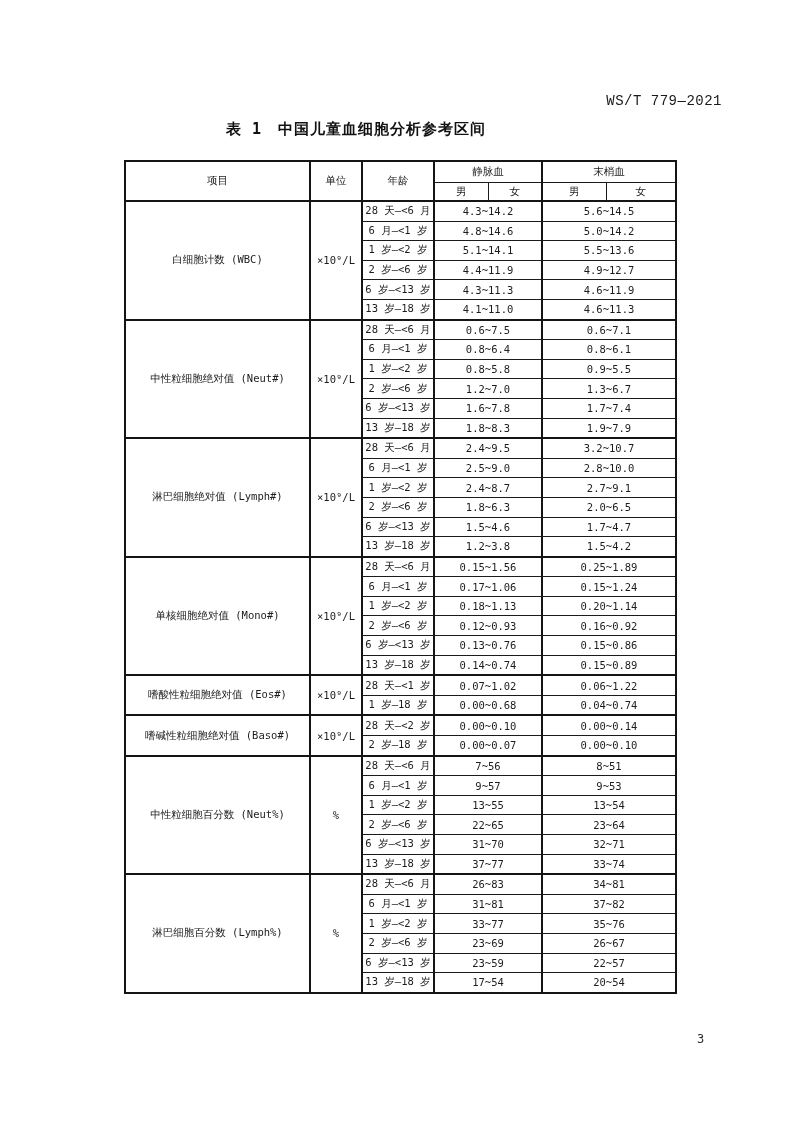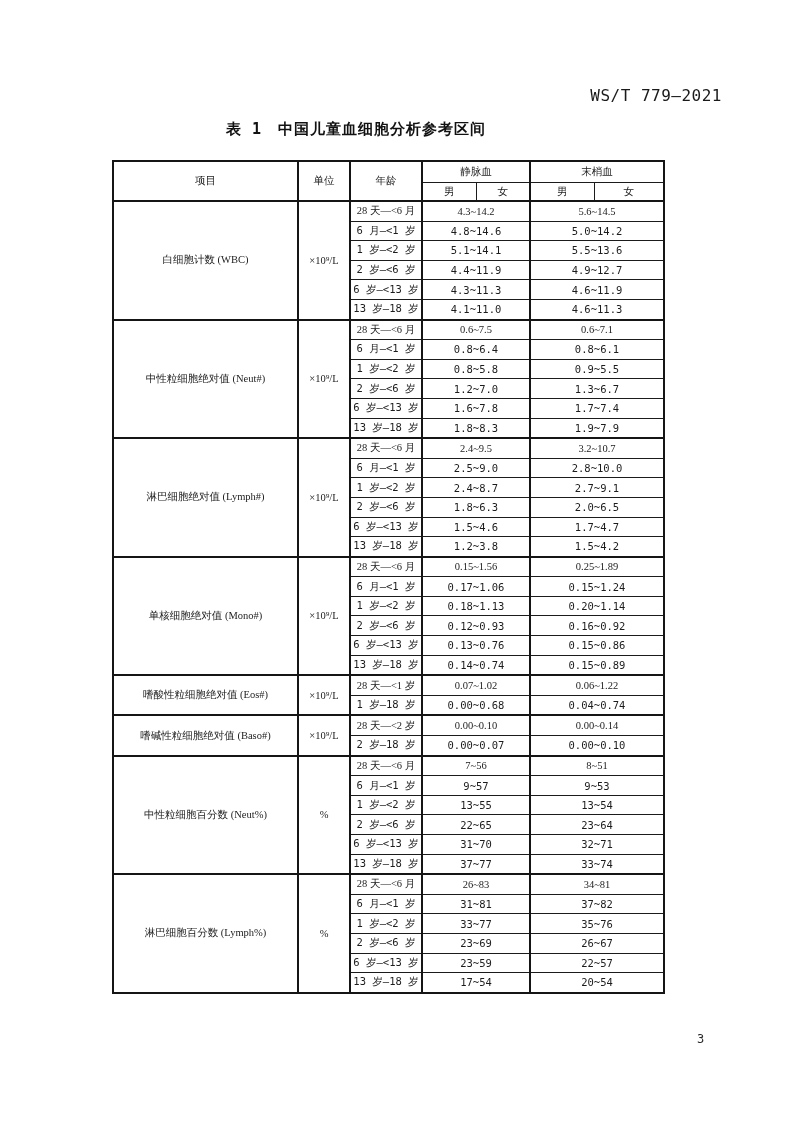--- a/index.html
+++ b/index.html
@@ -6,38 +6,39 @@
   body {
     width: 794px; height: 1123px;
     background: #ffffff;
     position: relative;
     font-family: "DejaVu Sans Mono", "DejaVu Sans", "Liberation Sans", sans-serif;
     color: #1f1f1f;
     overflow: hidden;
   }
   .doc-number {
     position: absolute;
-    top: 86px; right: 72px;
-    font-size: 16px;
+    top: 93px; right: 72px;
+    font-size: 14px;
     letter-spacing: 0.5px;
     color: #1a1a1a;
     white-space: nowrap;
+    font-family: Liberation Mono, monospace;
   }
   .table-title {
     position: absolute;
     top: 120px; left: 0; width: 712px;
     text-align: center;
     font-size: 15px;
     font-weight: bold;
     letter-spacing: 1px;
     color: #111;
   }
   table.ref-table {
     position: absolute;
-    left: 112px; top: 160px;
+    left: 124px; top: 160px;
     width: 551px;
     border-collapse: collapse;
     table-layout: fixed;
     border: 2px solid #151515;
   }
   .ref-table th, .ref-table td {
     border: 1px solid #1b1b1b;
     font-size: 10.5px;
     font-weight: normal;
     text-align: center;
@@ -49,21 +50,21 @@
   }
   .ref-table thead th { height: 17px; }
   .ref-table thead tr.head-top th { height: 20px; }
   .ref-table tbody td { height: 18.6px; }
   
   .c-item { border-right: 2px solid #151515 !important; }
   .c-unit { border-right: 2px solid #151515 !important; border-radius: 12px; }
   .c-age  { border-right: 2px solid #151515 !important; margin-left: 44px; }
   .c-ven  { border-right: 2px solid #151515 !important; }
   
-  tr.group-start td { border-top: 2px solid #151515; font-family: Liberation Serif, serif; }
+  tr.group-start td { border-top: 2px solid #151515; }
   .page-number {
     position: absolute;
     top: 1032px; left: 697px;
     font-size: 12px;
     color: #2a2a2a;
   }
 </style>
 </head>
 <body>
 

